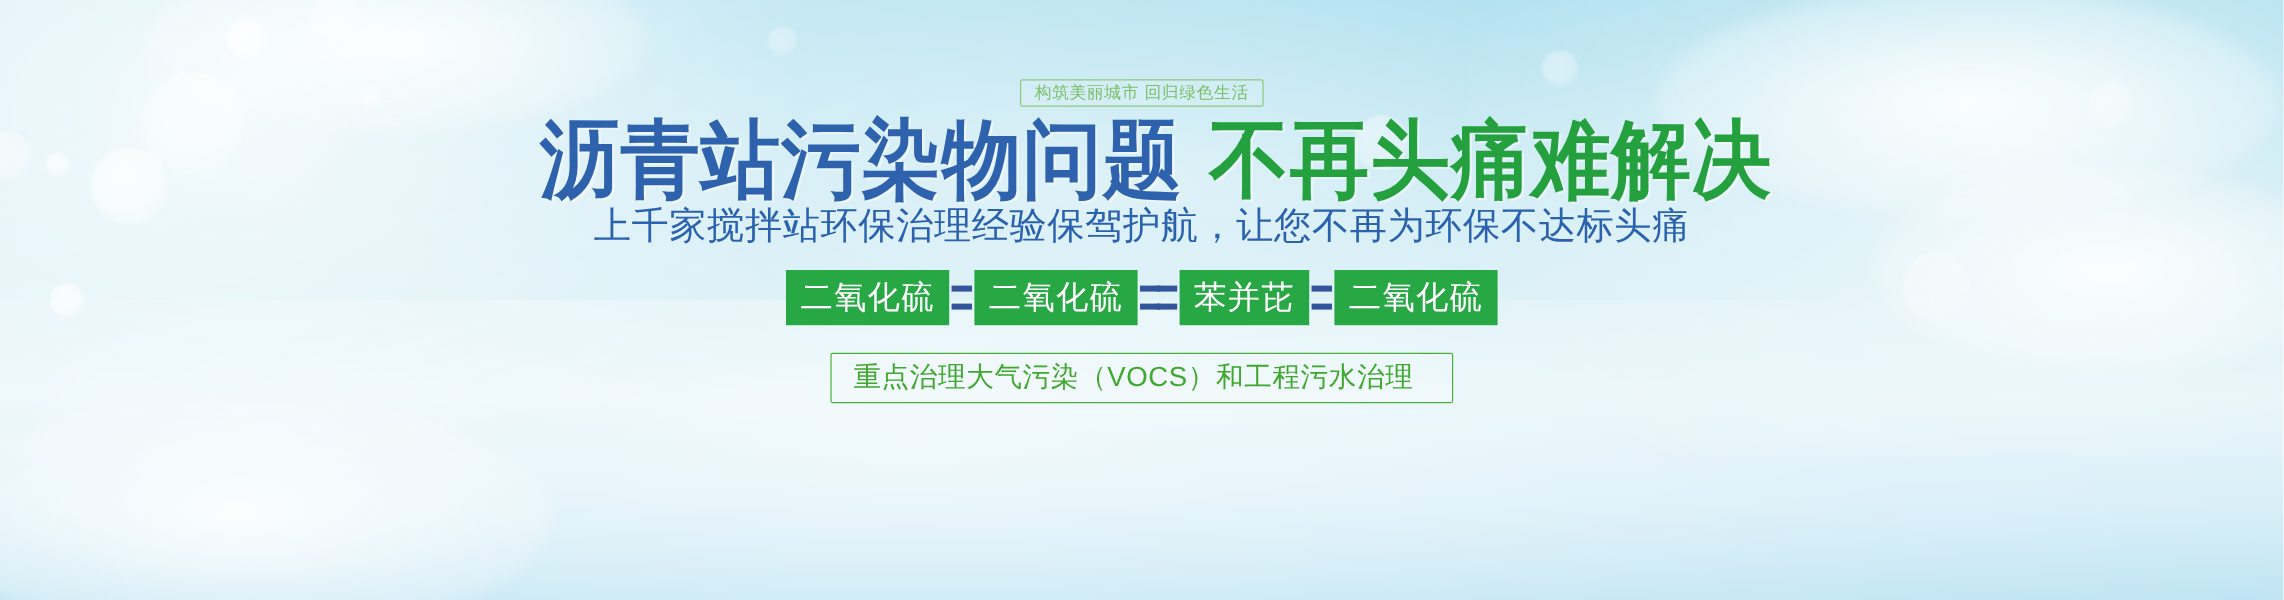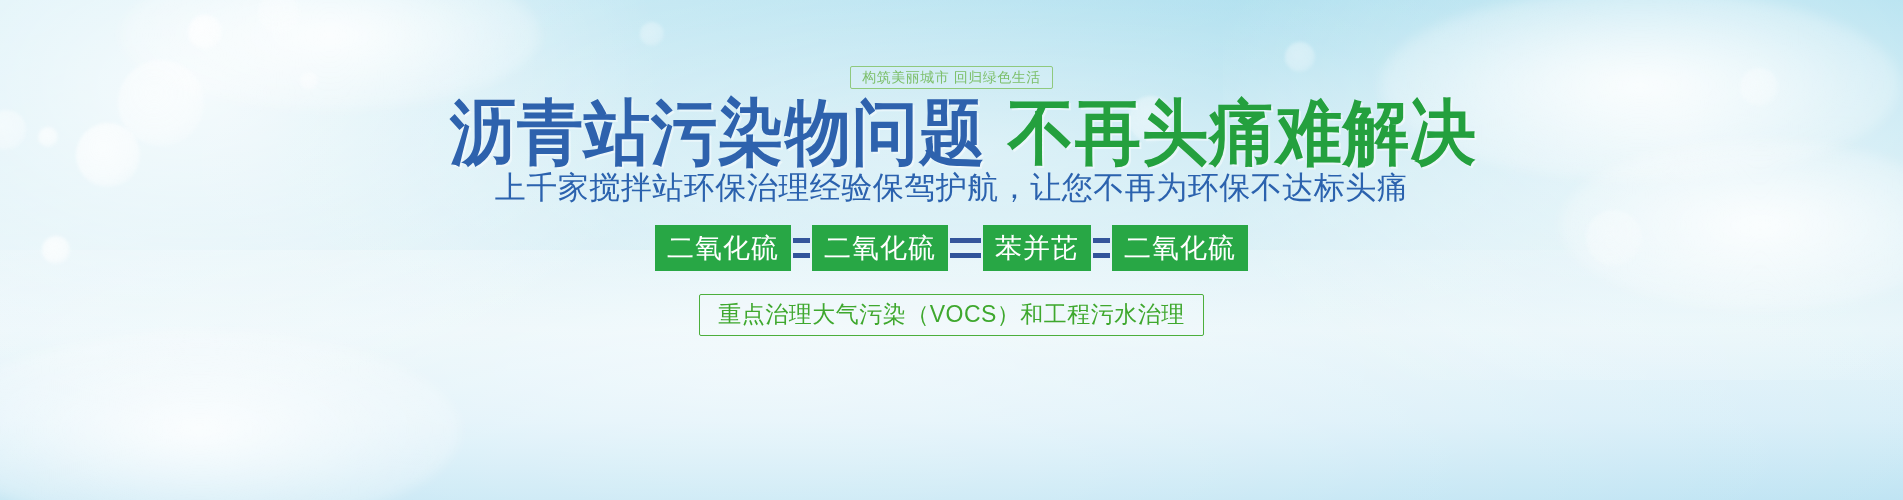--- a/index.html
+++ b/index.html
@@ -153,21 +153,21 @@
     height: 5px;
     background: #33559b;
   }
   .tag-sep .tick.top { top: 13px; }
   .tag-sep .tick.bottom { bottom: 13px; }
 
   .footer-box {
     margin-top: 23px;
     border: 1px solid #4caf3c;
     border-radius: 2px;
-    padding: 8px 18px 9px 18px;
+    padding: 8px 32px 9px 18px;
     color: #3fa82e;
     font-size: 23px;
     line-height: 1;
     white-space: nowrap;
     letter-spacing: 0.5px;
     background: rgba(255,255,255,0.12);
   }
 </style>
 </head>
 <body>

